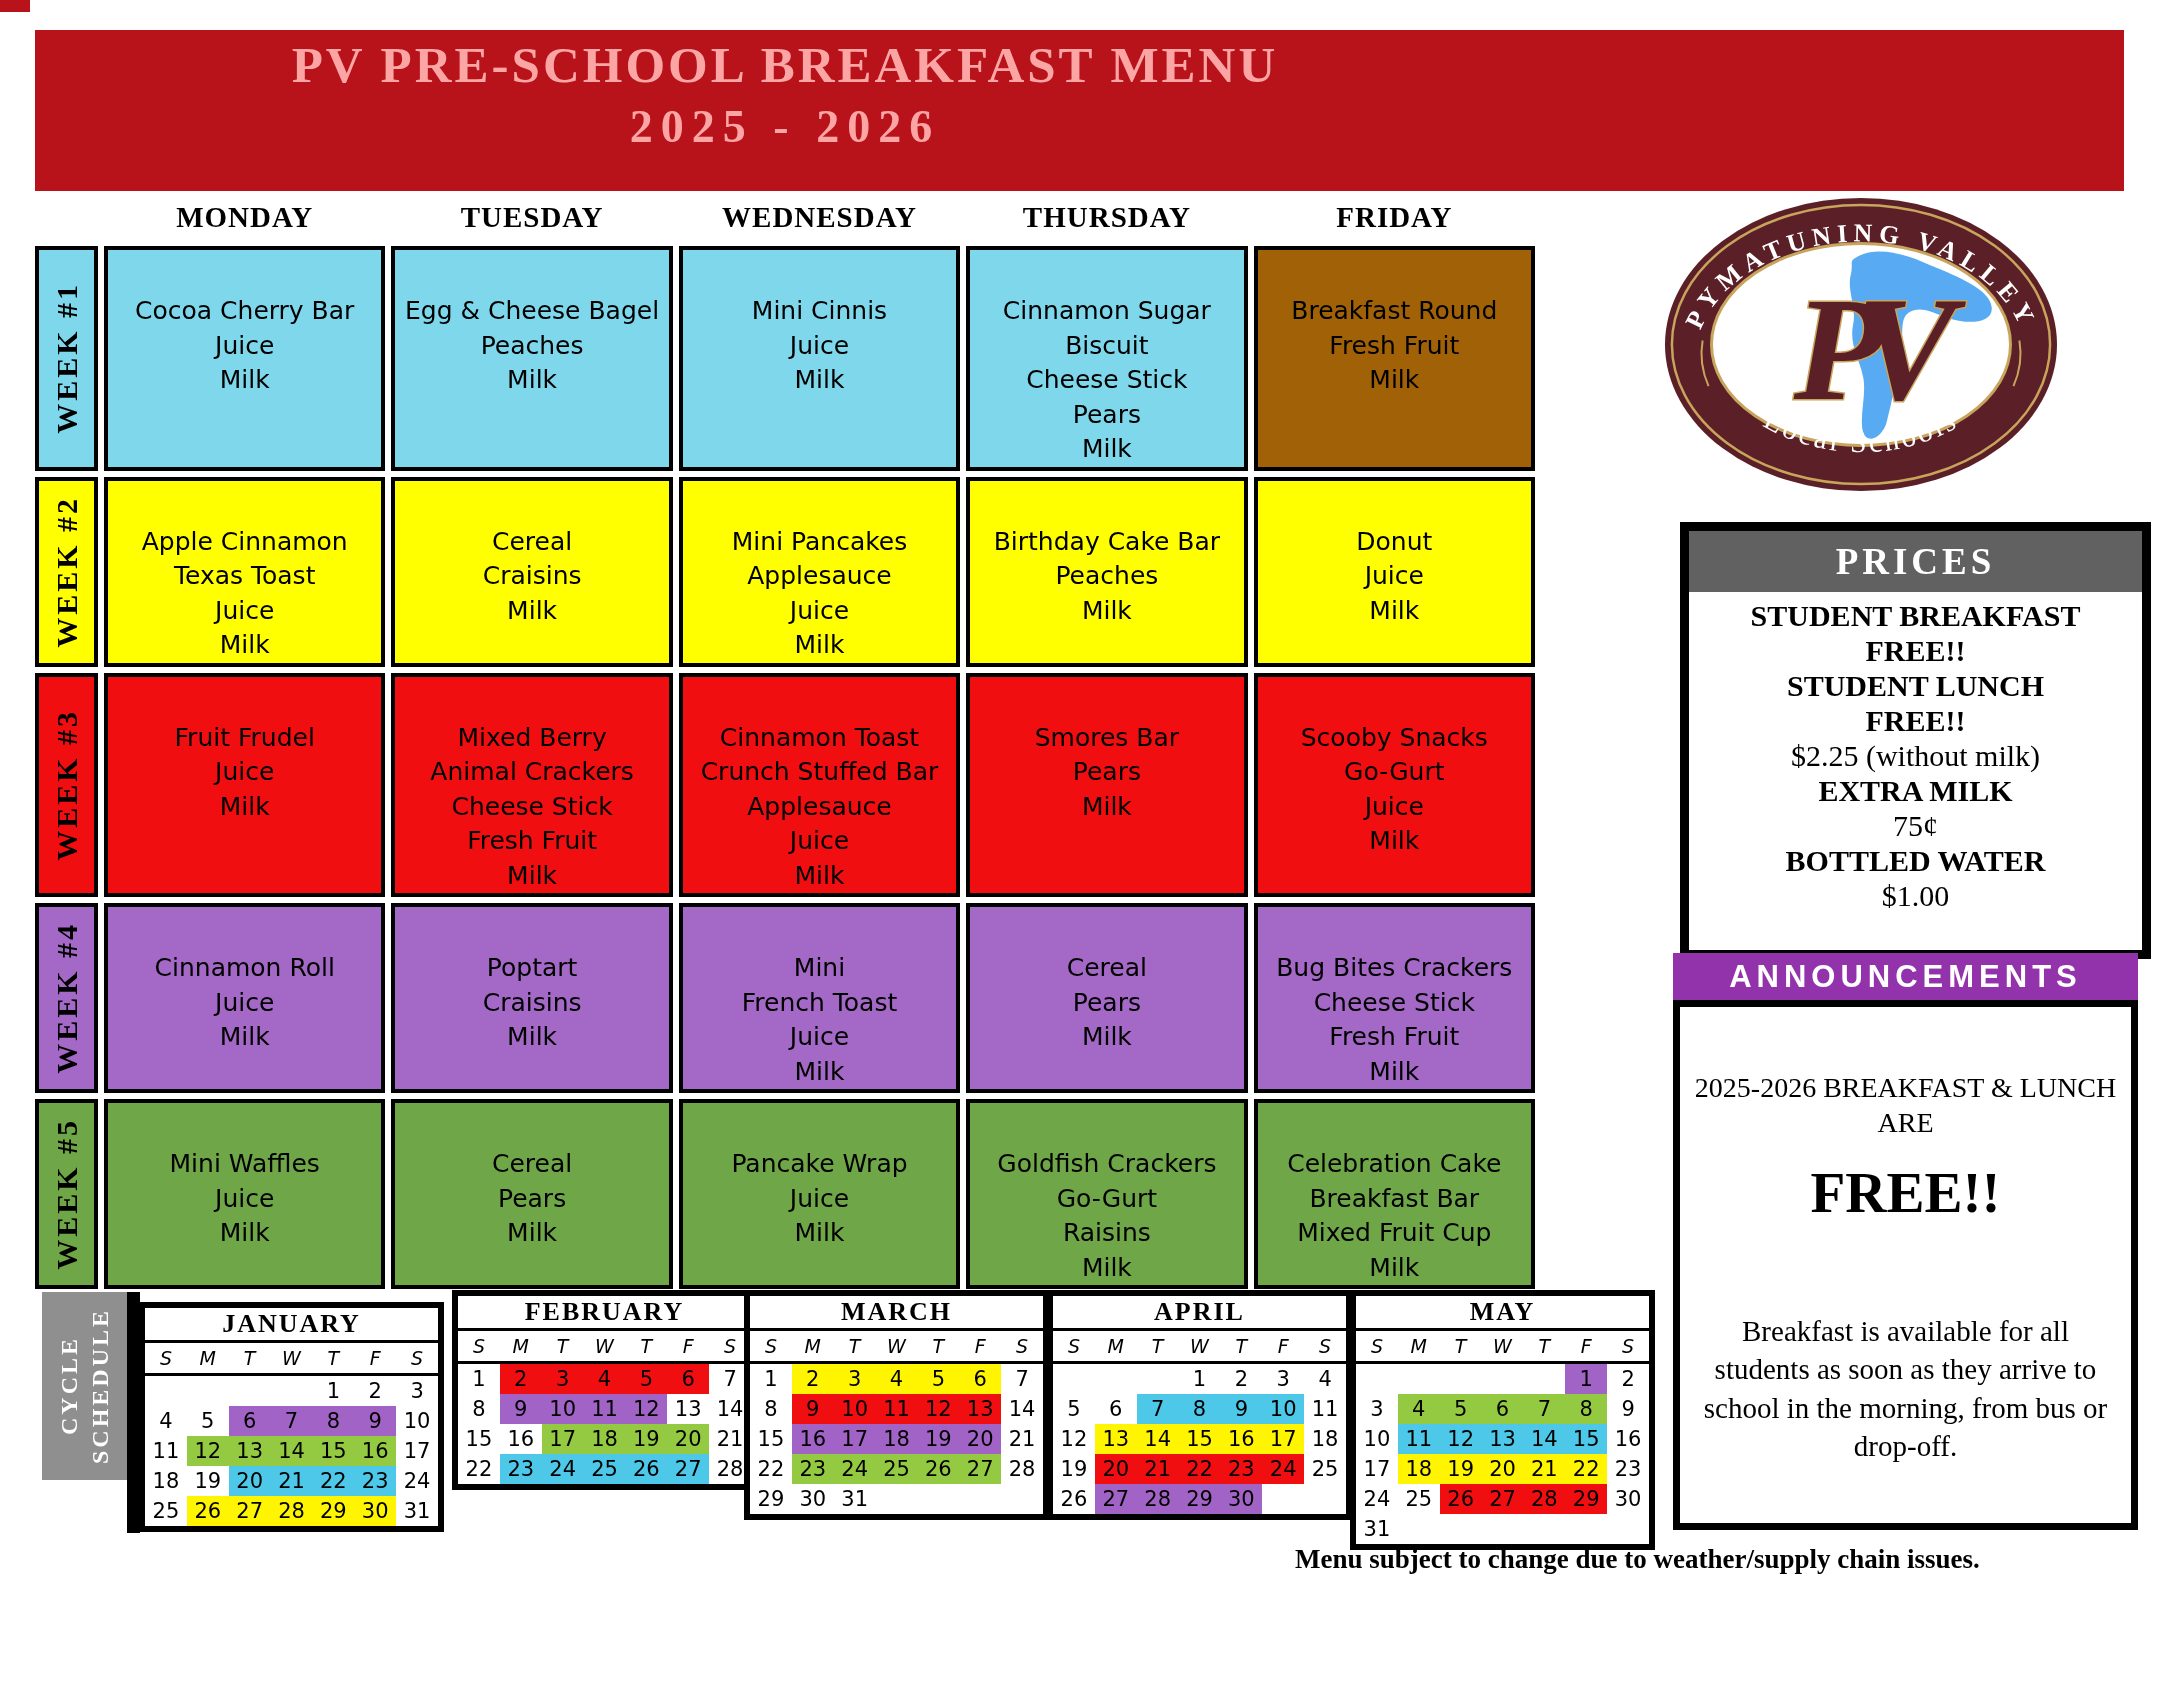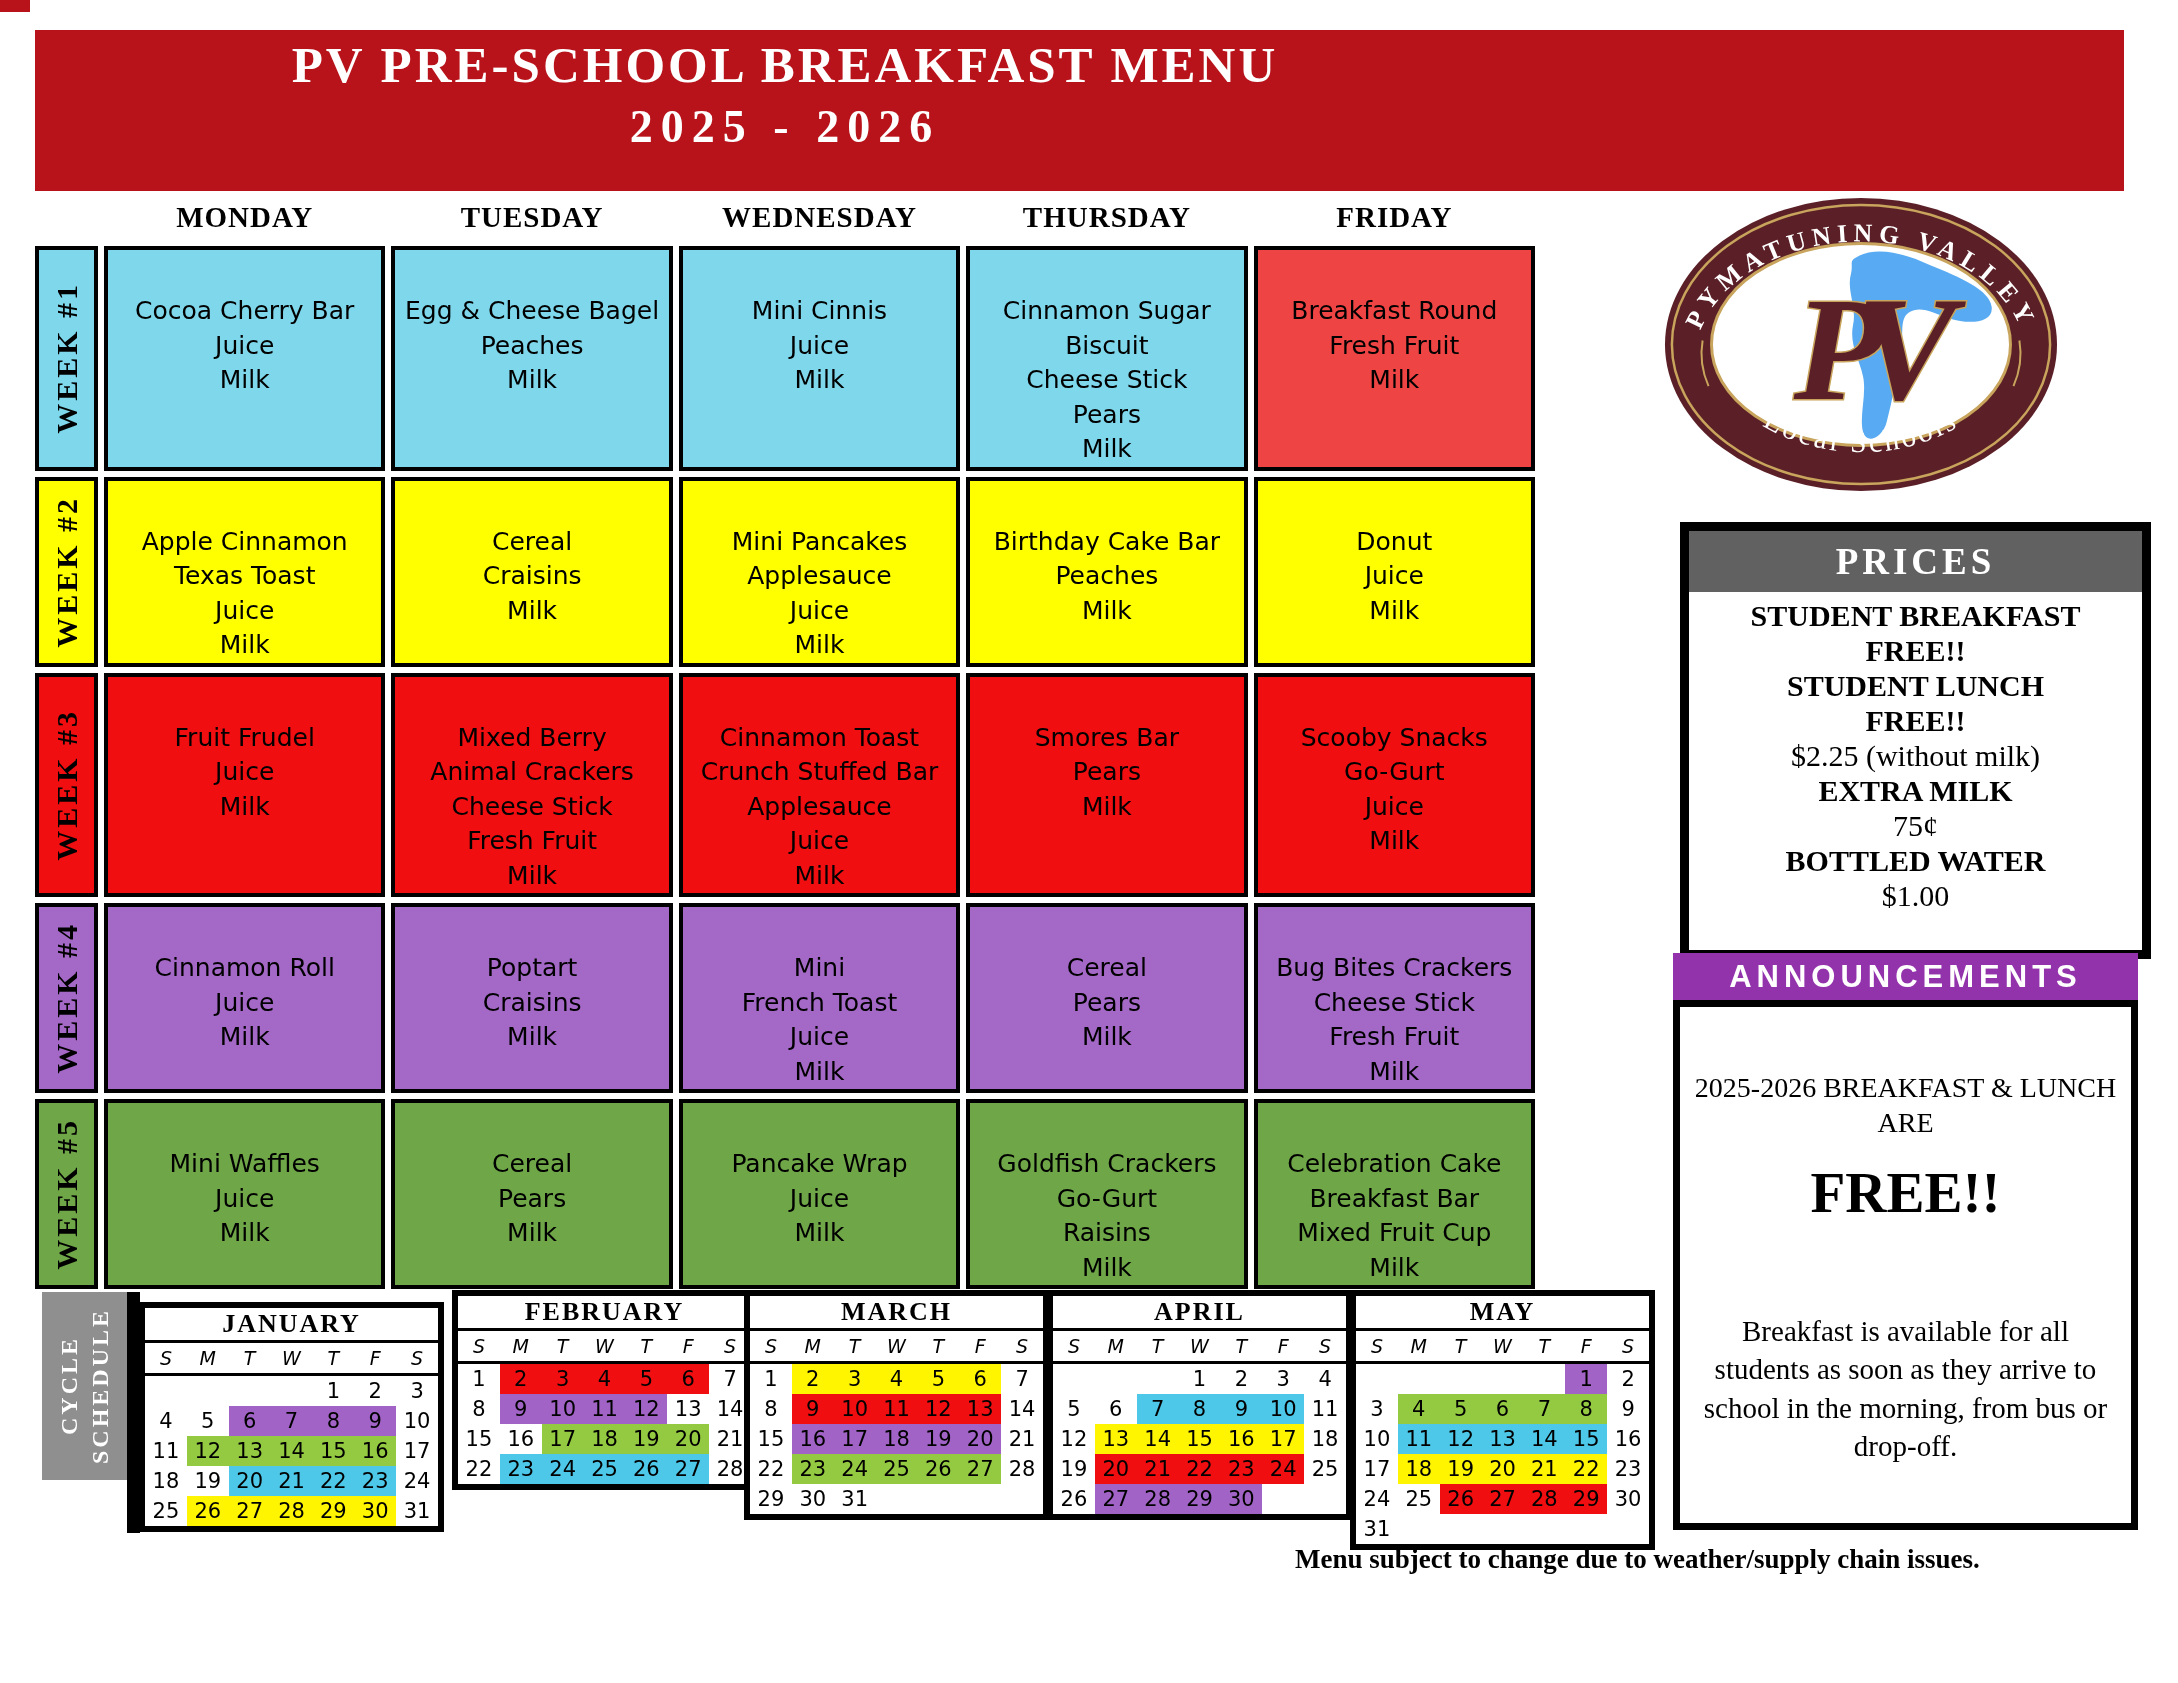--- a/index.html
+++ b/index.html
@@ -63,21 +63,21 @@
   #footer-right{left:1295px;}
 
   #school-logo{position:absolute;left:1663px;top:196px;width:396px;height:297px;}
 </style>
 </head>
 <body>
 <div id="page">
 
   <div id="corner-notch" style="background: rgb(184, 19, 26);"></div>
   <div id="banner" style="background: rgb(184, 19, 26);">
-    <div id="banner-text" style="color: #ffffff;">
+    <div id="banner-text" style="color: #fca5a5;">
       <div id="banner-title">PV PRE-SCHOOL BREAKFAST MENU</div>
       <div id="banner-years">2025 - 2026</div>
     </div>
   </div>
 
   <svg id="school-logo" viewBox="0 0 400 300">
     <ellipse cx="200" cy="150" rx="198" ry="148" fill="#5B2027"></ellipse>
     <ellipse cx="200" cy="150" rx="191" ry="141" fill="none" stroke="#C8A45C" stroke-width="2.5"></ellipse>
     <ellipse cx="200" cy="150" rx="151" ry="102" fill="#FFFFFF" stroke="#C8A45C" stroke-width="3"></ellipse>
     <path fill="#58ABF2" d="M 195,62 C 215,50 245,58 270,70 C 300,82 330,95 332,112 C 334,128 310,130 290,124 C 272,118 260,110 248,118 C 238,125 244,142 240,160 C 236,182 232,205 226,228 C 222,244 206,252 202,238 C 198,222 206,200 202,182 C 198,164 188,150 192,130 C 196,112 185,95 190,78 C 192,68 188,66 195,62 Z"></path>
@@ -119,21 +119,21 @@
         <div>Juice</div>
         <div>Milk</div>
       </div>
       <div class="menu-cell" style="background: rgb(126, 215, 234);">
         <div>Cinnamon Sugar</div>
         <div>Biscuit</div>
         <div>Cheese Stick</div>
         <div>Pears</div>
         <div>Milk</div>
       </div>
-      <div class="menu-cell" style="background: #ef4444;">
+      <div class="menu-cell" style="background: #a16207;">
         <div>Breakfast Round</div>
         <div>Fresh Fruit</div>
         <div>Milk</div>
       </div>
       <div class="week-label" style="background: rgb(255, 255, 0);">
         <span>WEEK #2</span>
       </div>
       <div class="menu-cell" style="background: rgb(255, 255, 0);">
         <div>Apple Cinnamon</div>
         <div>Texas Toast</div>

